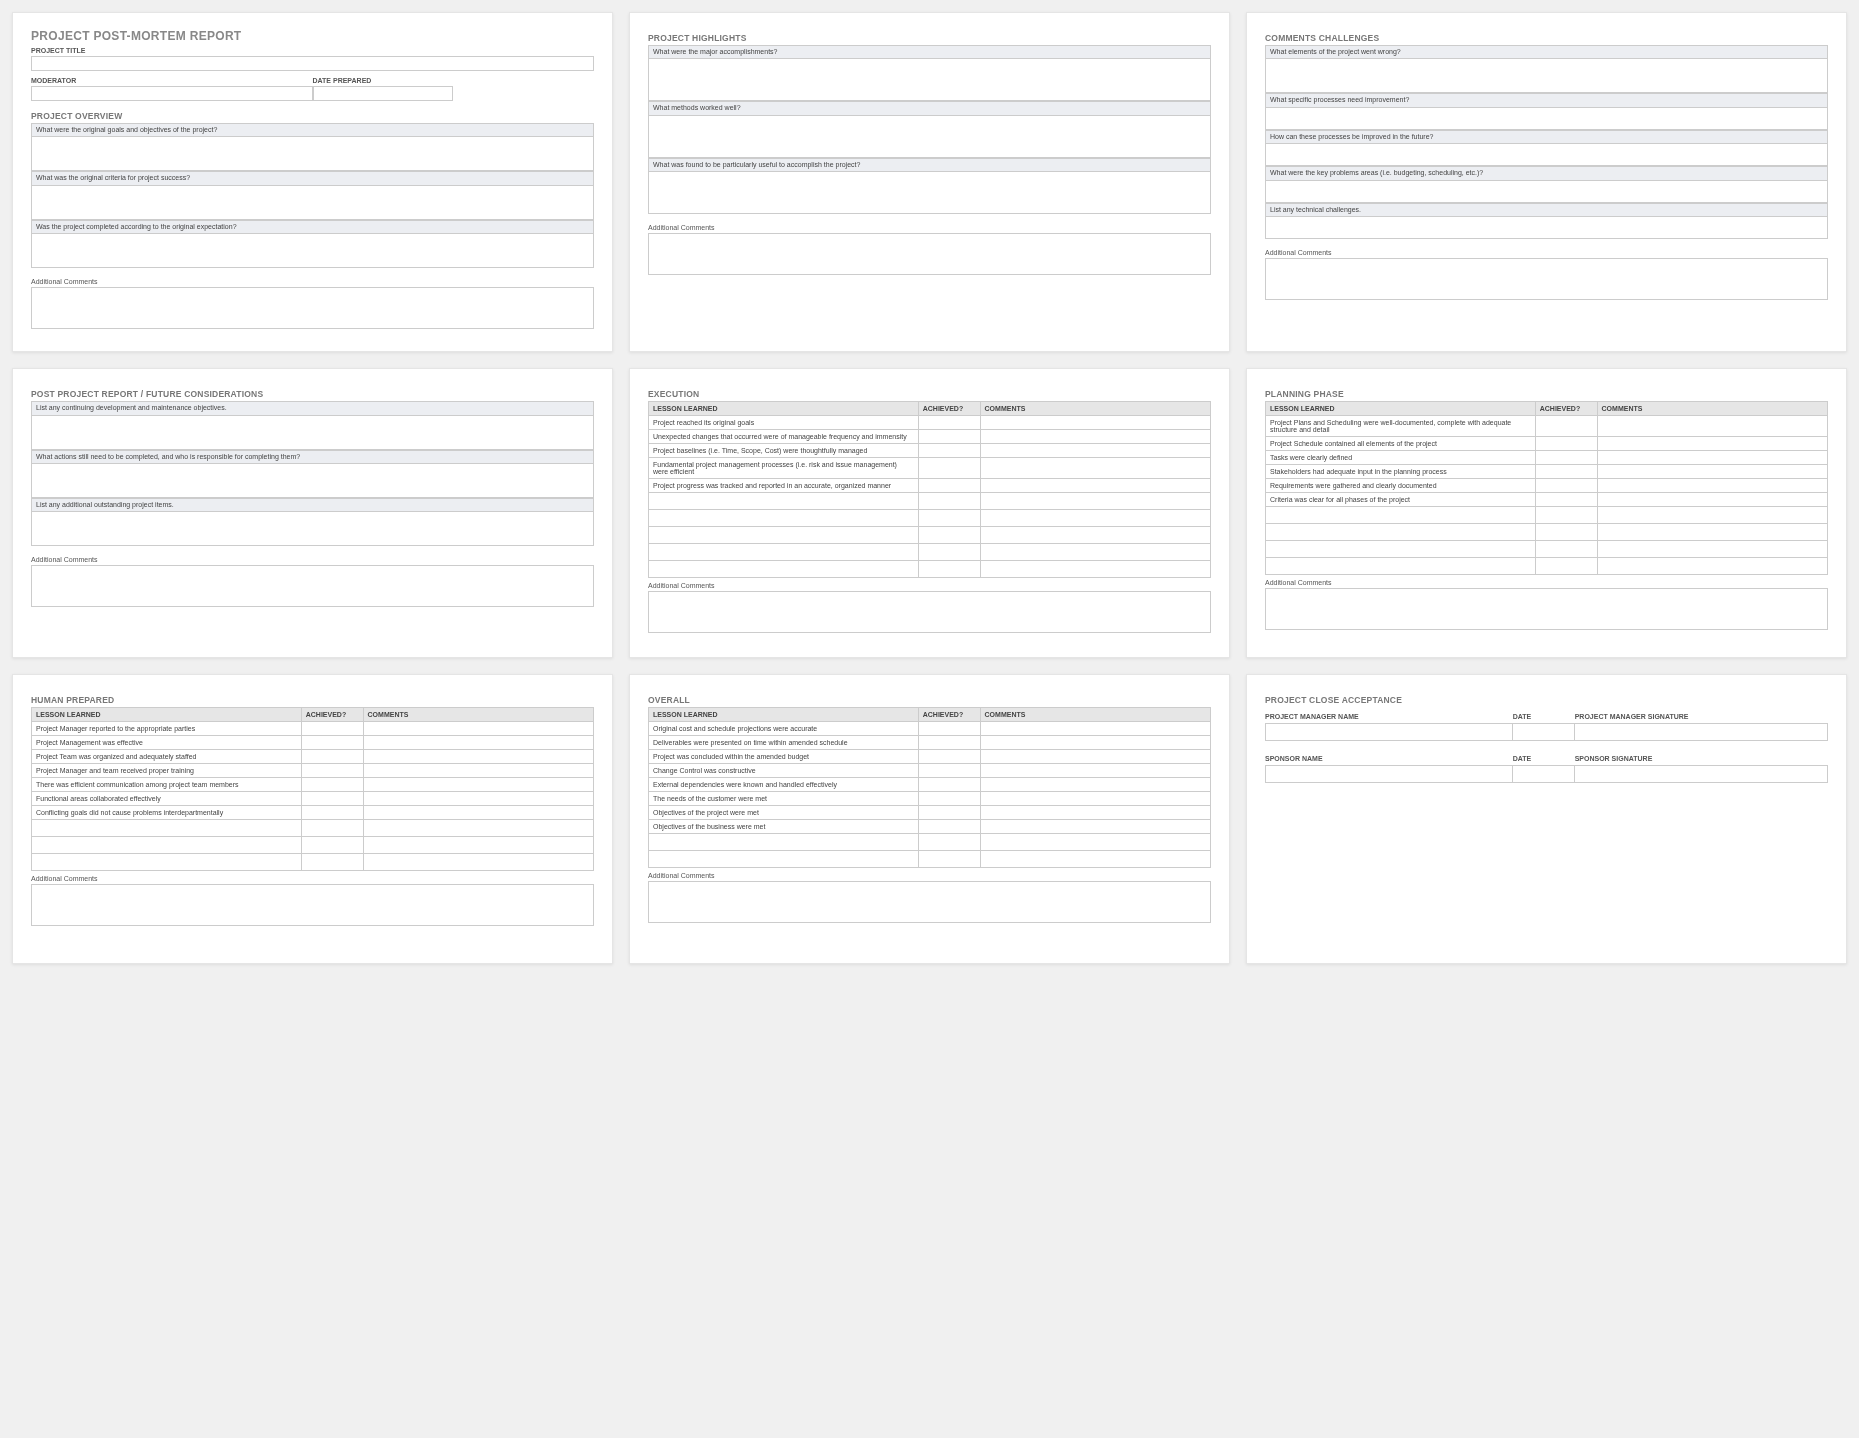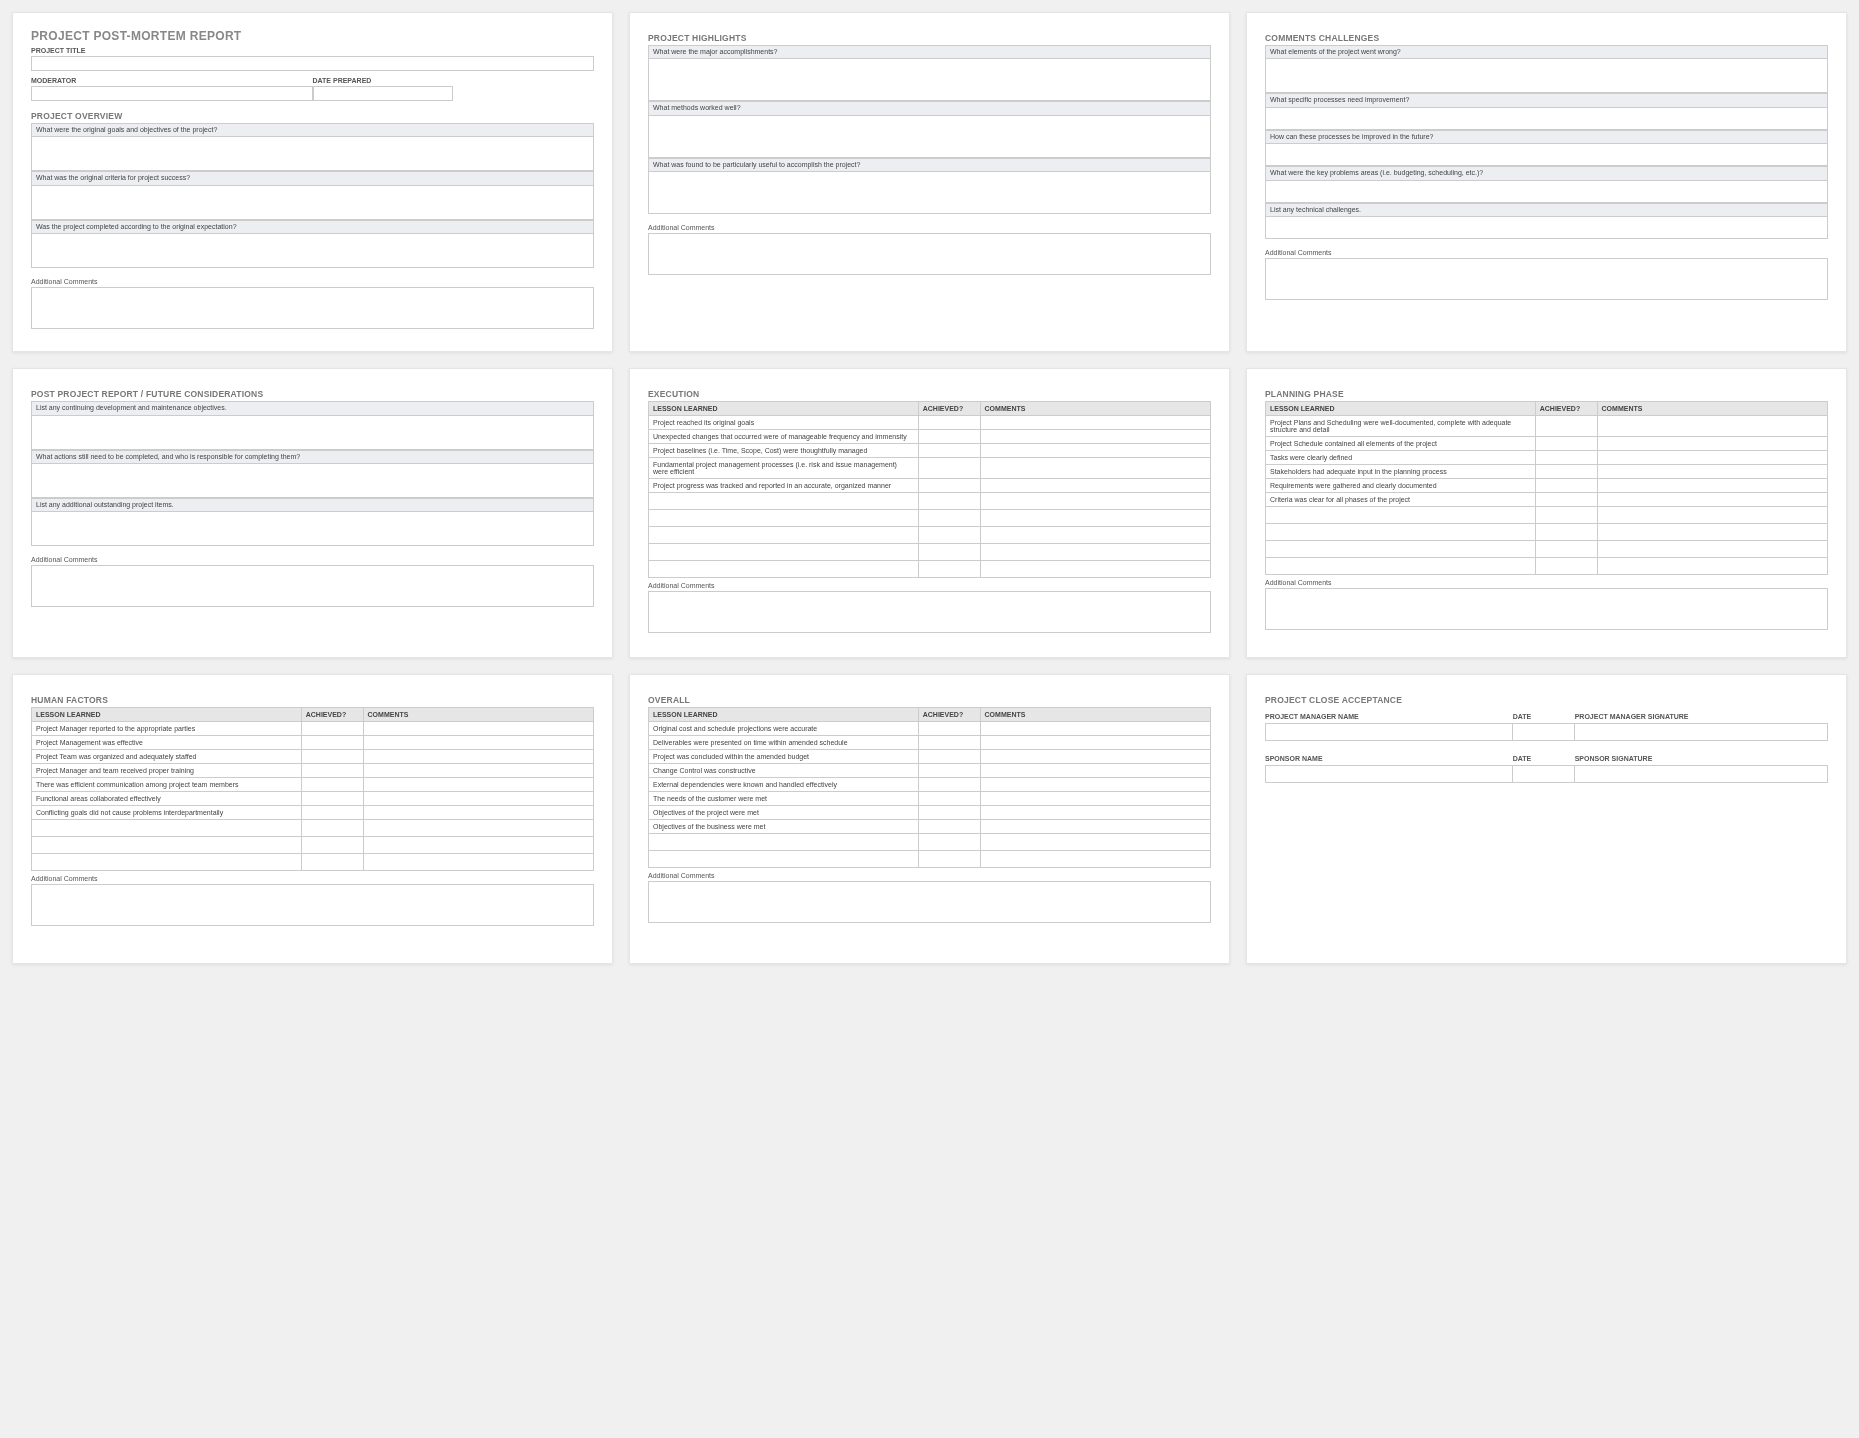--- a/index.html
+++ b/index.html
@@ -365,21 +365,21 @@
             <td></td>
             <td></td>
           </tr>
         </tbody>
     </table>
     <div class="comments-label">Additional Comments</div>
     <div class="comments-box"></div>
   </div>
 
   <div class="page row3">
-    <div class="section-title">HUMAN FACTORS</div>
+    <div class="section-title">HUMAN PREPARED</div>
     <table class="lessons">
       <colgroup>
           <col class="col-lesson">
           <col class="col-ach">
           <col class="col-com">
         </colgroup>
       <thead>
           <tr>
         <th>LESSON LEARNED</th>
         <th>ACHIEVED?</th>

